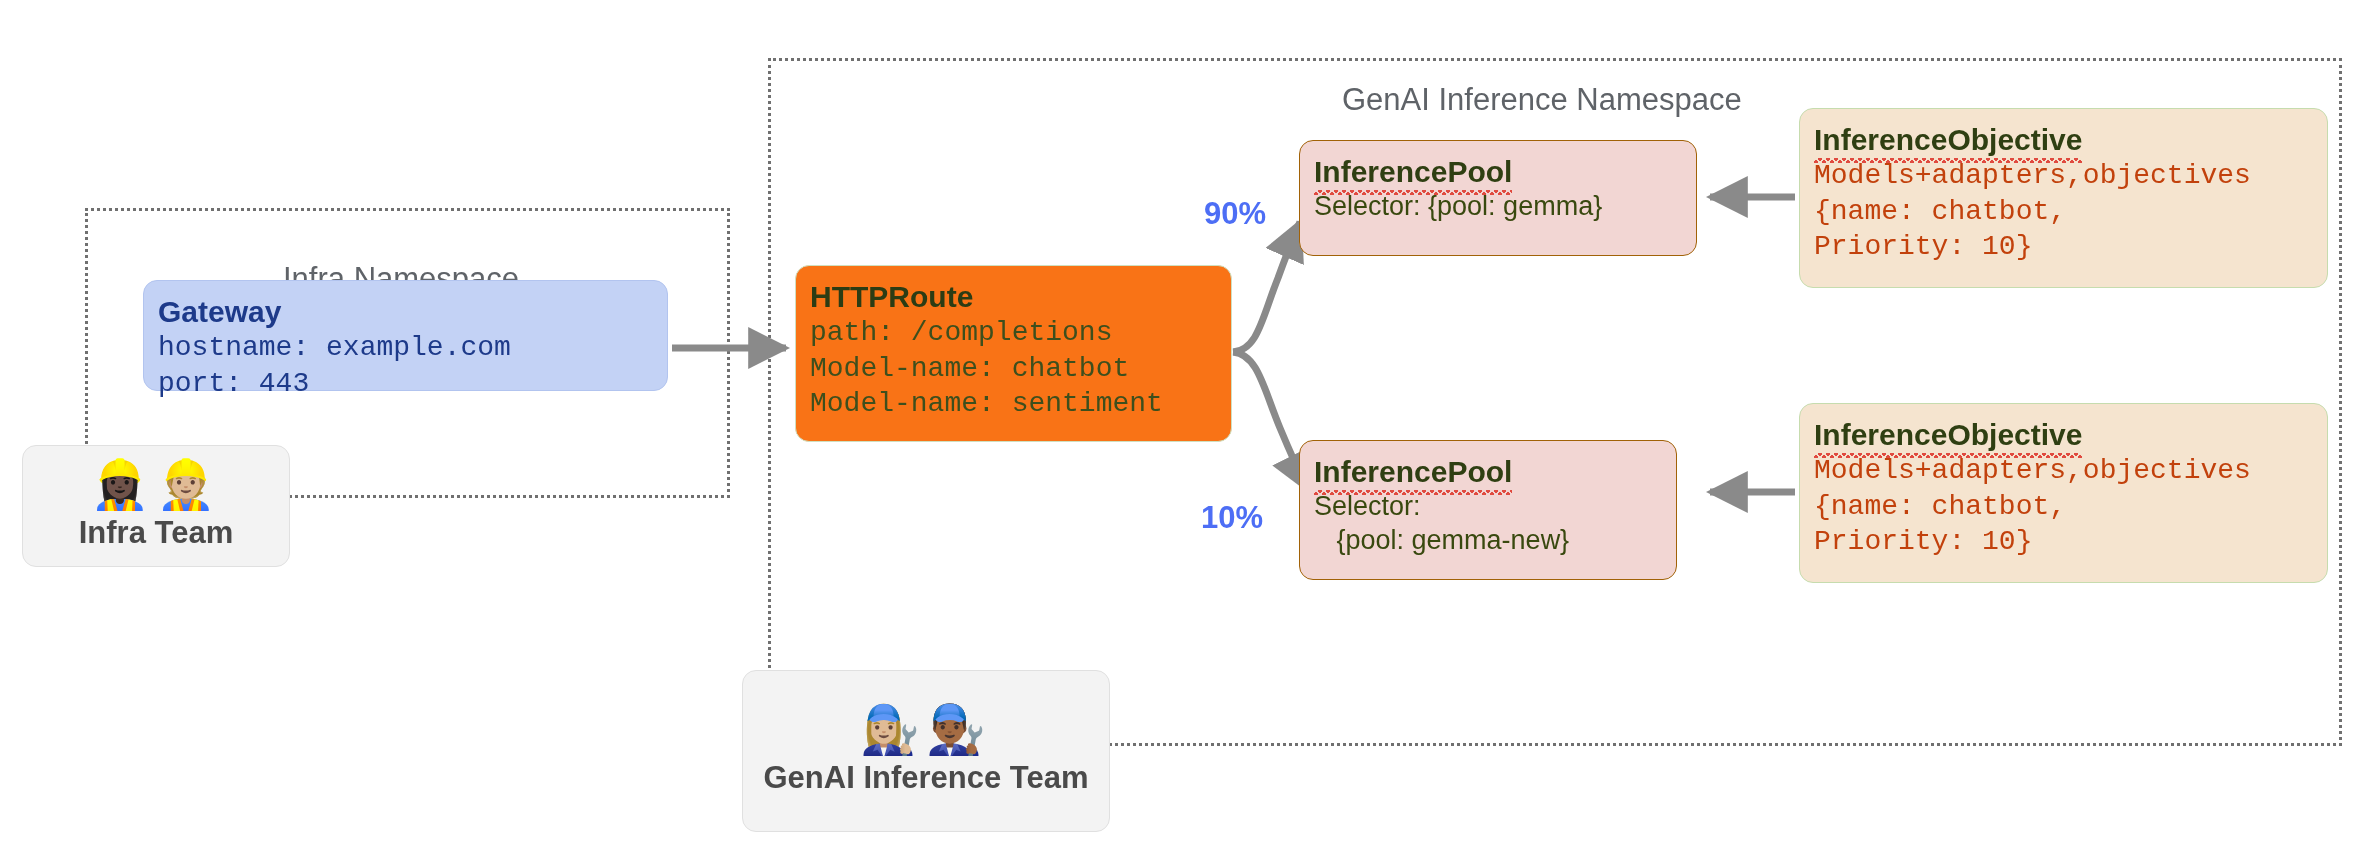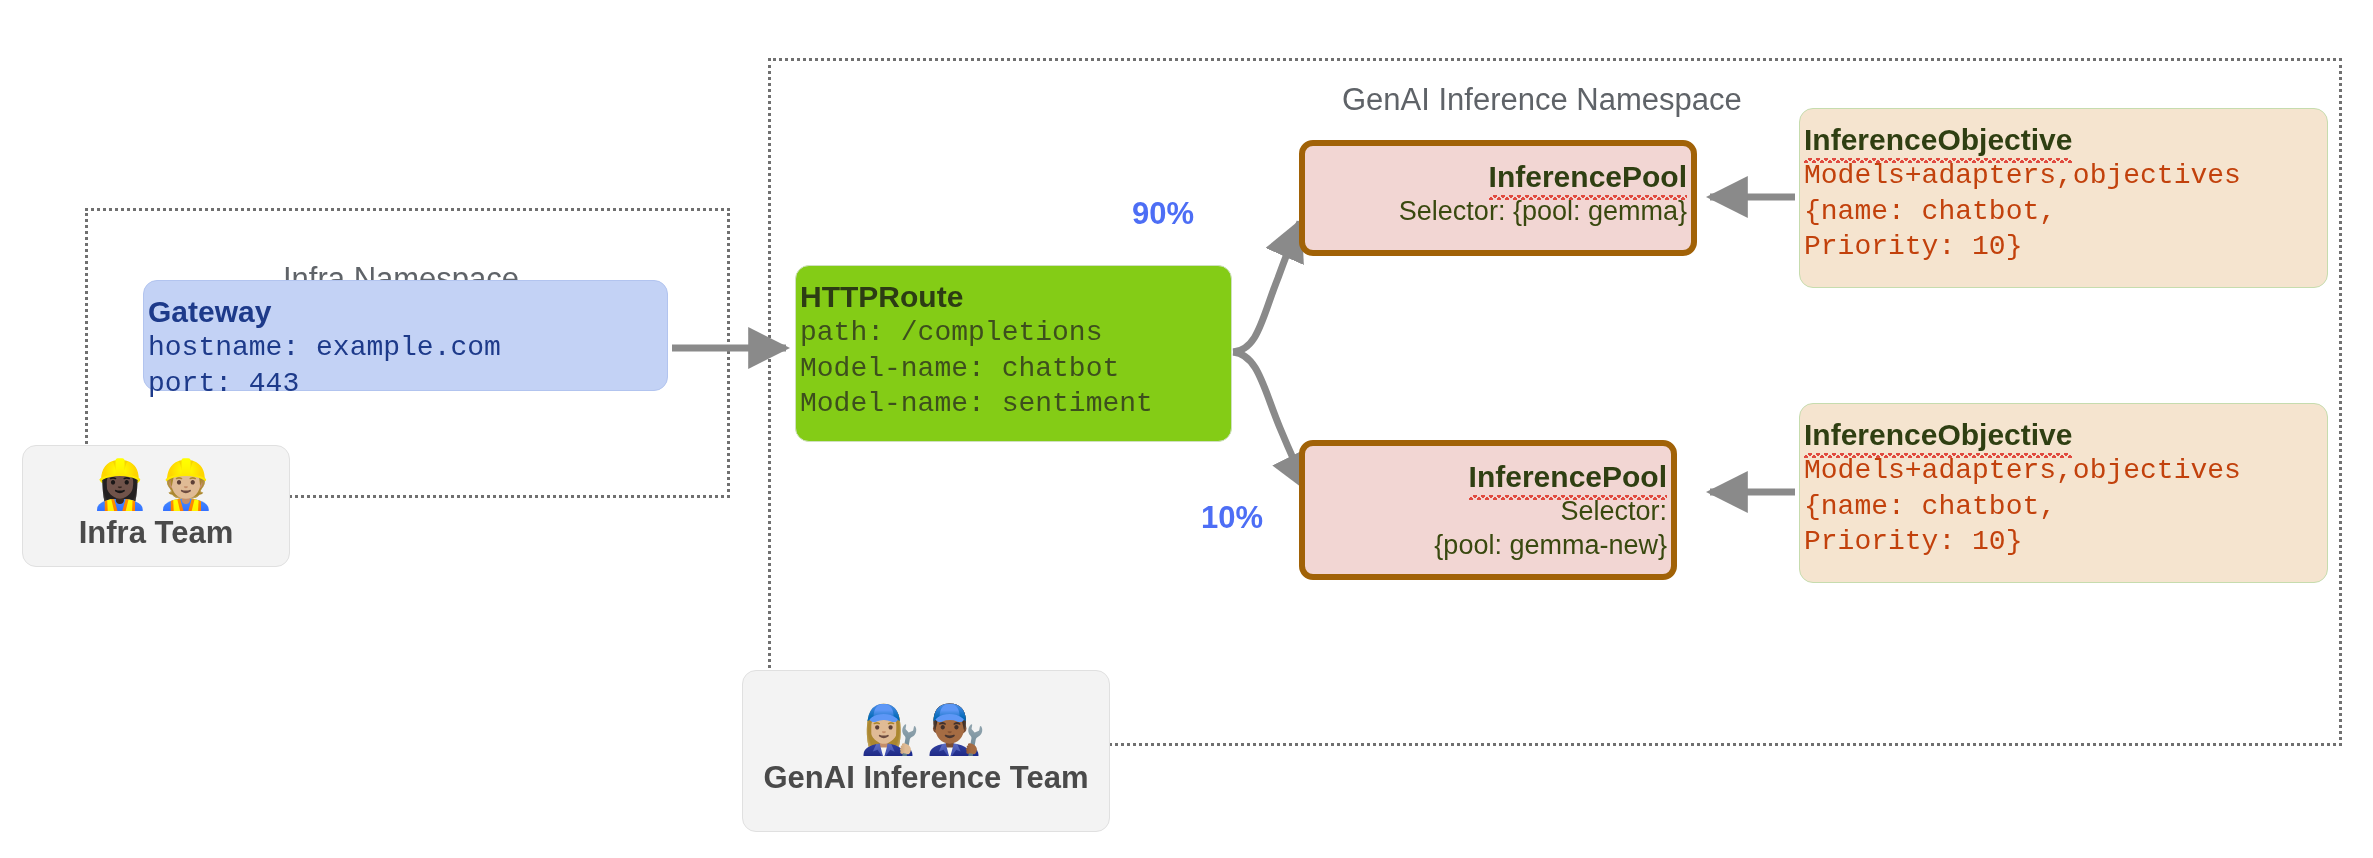--- a/index.html
+++ b/index.html
@@ -25,21 +25,21 @@
     position: absolute;
     color: #5f6368;
     font-size: 31px;
     font-family: "Liberation Sans", sans-serif;
     white-space: nowrap;
   }
   .node {
     position: absolute;
     box-sizing: border-box;
     border-radius: 14px;
-    padding: 14px 4px;
+    padding: 14px 14px;
   }
   .node .title {
     font-family: "Liberation Sans", sans-serif;
     font-weight: bold;
     font-size: 30px;
     line-height: 1.16;
     white-space: nowrap;
   }
   .node .body {
     font-family: "Liberation Mono", monospace;
@@ -57,31 +57,30 @@
   
   #gateway {
     background: #c3d2f5;
     border: 1px solid #b2c4ef;
   }
   #gateway .title { color: #1d3a8a; }
   #gateway .body  { color: #1d3a8a; }
 
   
   #httproute {
-    background: #84cc16;
+    background: #f97316;
     border: 1px solid #cfe0c0;
   }
   #httproute .title { color: #2c3c14; }
   #httproute .body  { color: #3d4f1d; }
 
   
   .pool {
     background: #f2d6d3;
-    border: 6px solid #a16207;
-    text-align: right;
+    border: 1px solid #a16207;
   }
   .pool .title { color: #2f3f12; }
   .pool .body-sans { color: #39490f; }
 
   
   .objective {
     background: #f5e4cf;
     border: 1px solid #c6dcae;
   }
   .objective .title { color: #2f3f12; }
@@ -181,21 +180,21 @@
 
     <g>
       <line x1="1795" y1="197" x2="1710" y2="197" stroke="#8a8a8a" stroke-width="7" marker-end="url(#arrow)"></line>
     </g>
 
     <g>
       <line x1="1795" y1="492" x2="1710" y2="492" stroke="#8a8a8a" stroke-width="7" marker-end="url(#arrow)"></line>
     </g>
   </svg>
 
-  <div class="pct" style="left:1132px; top:196px;">90%</div>
+  <div class="pct" style="left:1204px; top:196px;">90%</div>
   <div class="pct" style="left:1201px; top:500px;">10%</div>
 
   <div class="node" id="gateway" style="left:143px; top:280px; width:525px; height:111px;">
     <div class="title">Gateway</div>
     <div class="body">hostname: example.com</div>
     <div class="body">port: 443</div>
   </div>
 
   <div class="node" id="httproute" style="left:795px; top:265px; width:437px; height:177px;">
     <div class="title">HTTPRoute</div>

